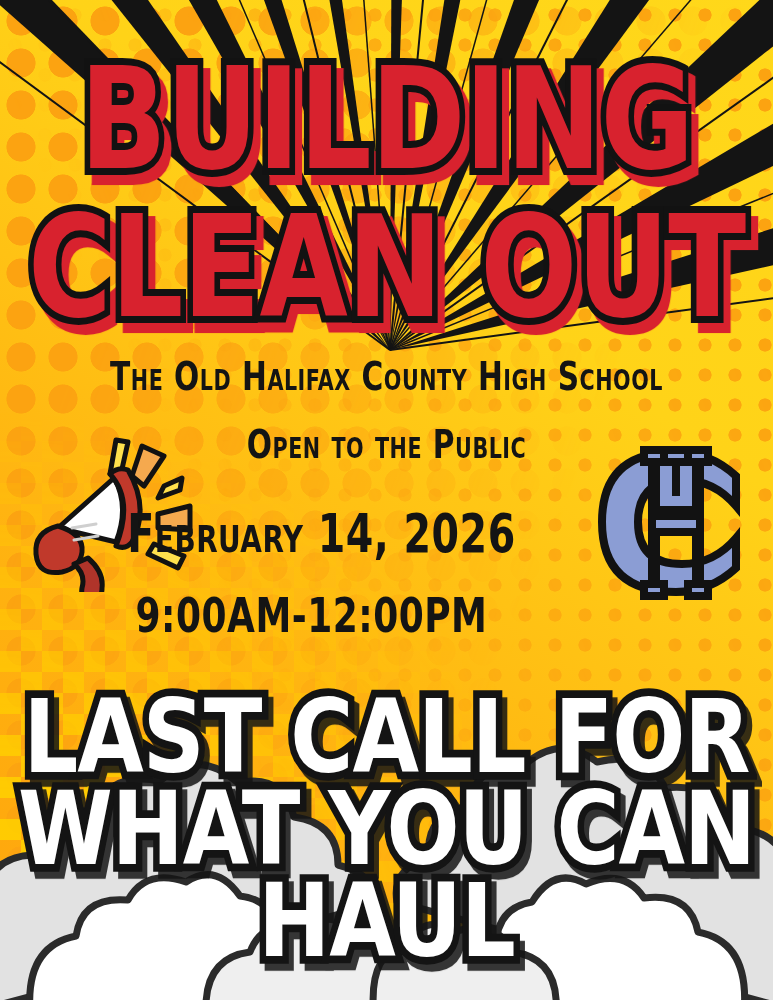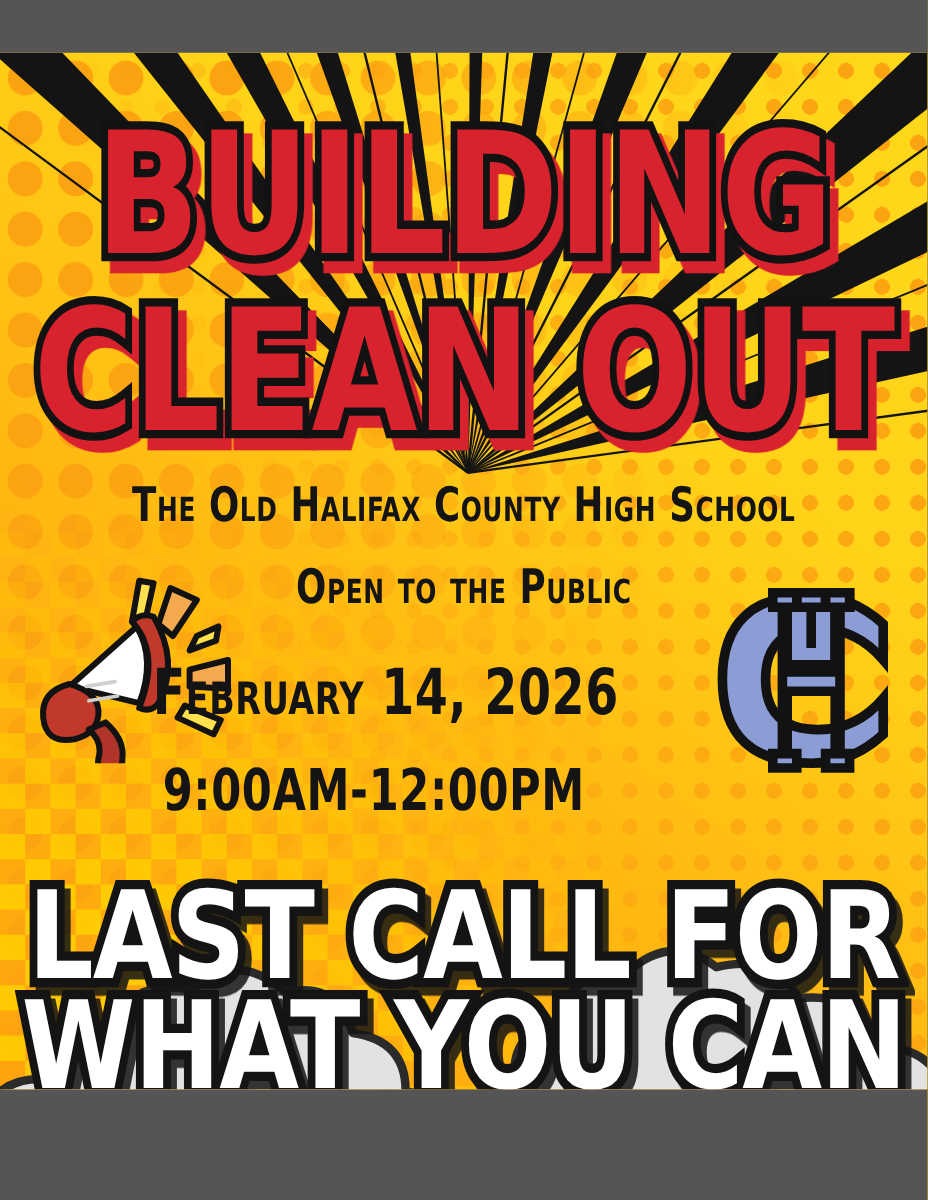--- a/index.html
+++ b/index.html
@@ -1,22 +1,21 @@
 <!DOCTYPE html>
 <html><head>
 <meta charset="utf-8">
 <style>
   html,body{margin:0;padding:0;background:#555;}
   #poster{
     position:relative;
-    width:773px;height:864px;
+    width:773px;height:1000px;
     overflow:hidden;
     background:#FFD11A;
     font-family:"Liberation Sans", sans-serif;
-    margin-top:44px;
   }
 
   
   .layer{position:absolute;inset:0;pointer-events:none;}
 
   
   #bg-wash{
     background:linear-gradient(215deg,#FFD81A 0%,#FFD318 32%,#FFB511 66%,#FFA40C 100%);
   }
 

